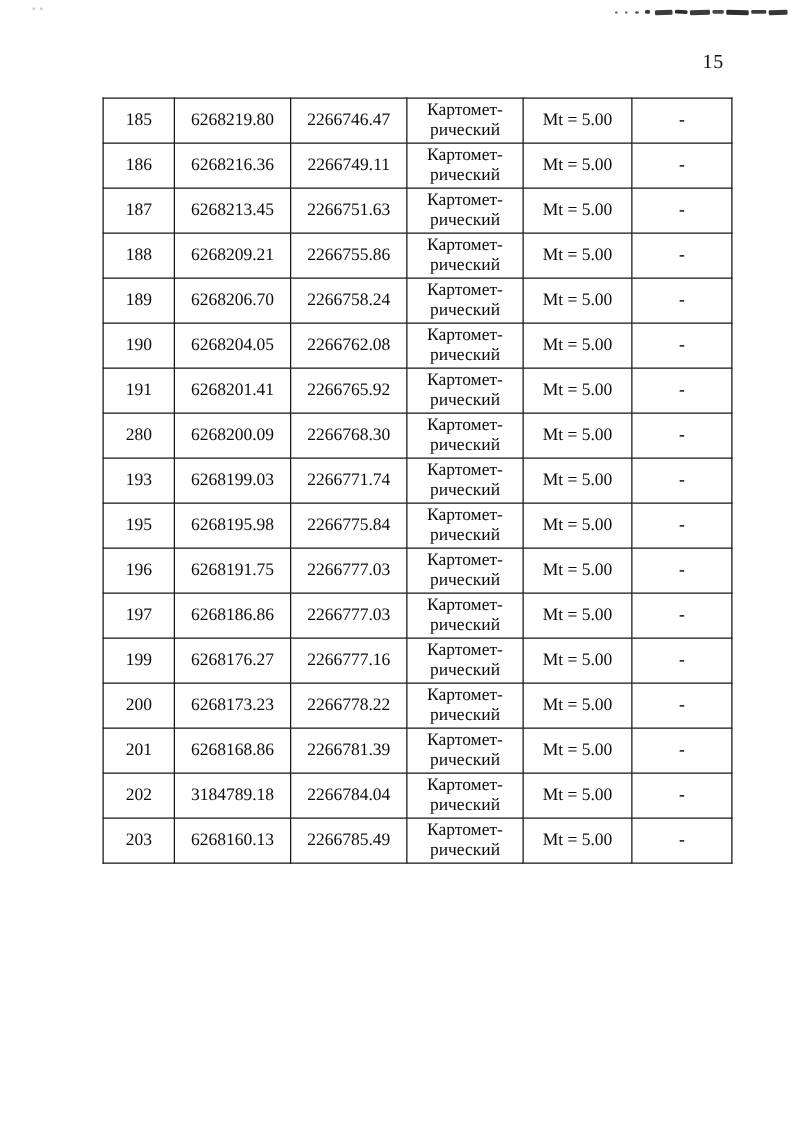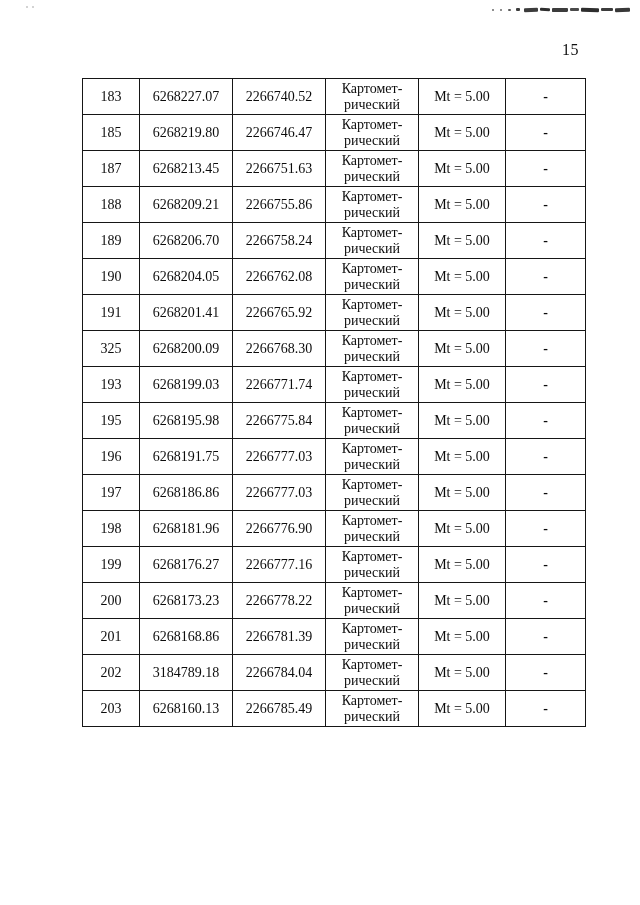--- a/index.html
+++ b/index.html
@@ -129,45 +129,45 @@
 <table class="coords">
   <colgroup>
     <col class="w-num">
       <col class="w-x">
       <col class="w-y">
       <col class="w-method">
       <col class="w-acc">
       <col class="w-note">
   </colgroup>
   <tbody>
-  <tr>
-    <td class="c-num">183</td>
-    <td class="c-x">6268227.07</td>
-    <td class="c-y">2266740.52</td>
-    <td class="c-method">
-      <span class="mline m1">Картомет-</span>
-      <span class="mline m2">рический</span>
-    </td>
-    <td class="c-acc">Mt = 5.00</td>
-    <td class="c-note">-</td>
-  </tr>
 
 
   <tr>
     <td class="c-num">185</td>
     <td class="c-x">6268219.80</td>
     <td class="c-y">2266746.47</td>
     <td class="c-method">
       <span class="mline m1">Картомет-</span>
       <span class="mline m2">рический</span>
     </td>
     <td class="c-acc">Mt = 5.00</td>
     <td class="c-note">-</td>
   </tr>
 
+  <tr>
+    <td class="c-num">186</td>
+    <td class="c-x">6268216.36</td>
+    <td class="c-y">2266749.11</td>
+    <td class="c-method">
+      <span class="mline m1">Картомет-</span>
+      <span class="mline m2">рический</span>
+    </td>
+    <td class="c-acc">Mt = 5.00</td>
+    <td class="c-note">-</td>
+  </tr>
 
   <tr>
     <td class="c-num">187</td>
     <td class="c-x">6268213.45</td>
     <td class="c-y">2266751.63</td>
     <td class="c-method">
       <span class="mline m1">Картомет-</span>
       <span class="mline m2">рический</span>
     </td>
     <td class="c-acc">Mt = 5.00</td>
@@ -216,21 +216,21 @@
     <td class="c-y">2266765.92</td>
     <td class="c-method">
       <span class="mline m1">Картомет-</span>
       <span class="mline m2">рический</span>
     </td>
     <td class="c-acc">Mt = 5.00</td>
     <td class="c-note">-</td>
   </tr>
 
   <tr>
-    <td class="c-num">325</td>
+    <td class="c-num">280</td>
     <td class="c-x">6268200.09</td>
     <td class="c-y">2266768.30</td>
     <td class="c-method">
       <span class="mline m1">Картомет-</span>
       <span class="mline m2">рический</span>
     </td>
     <td class="c-acc">Mt = 5.00</td>
     <td class="c-note">-</td>
   </tr>
 
@@ -276,31 +276,20 @@
     <td class="c-x">6268186.86</td>
     <td class="c-y">2266777.03</td>
     <td class="c-method">
       <span class="mline m1">Картомет-</span>
       <span class="mline m2">рический</span>
     </td>
     <td class="c-acc">Mt = 5.00</td>
     <td class="c-note">-</td>
   </tr>
 
-  <tr>
-    <td class="c-num">198</td>
-    <td class="c-x">6268181.96</td>
-    <td class="c-y">2266776.90</td>
-    <td class="c-method">
-      <span class="mline m1">Картомет-</span>
-      <span class="mline m2">рический</span>
-    </td>
-    <td class="c-acc">Mt = 5.00</td>
-    <td class="c-note">-</td>
-  </tr>
 
   <tr>
     <td class="c-num">199</td>
     <td class="c-x">6268176.27</td>
     <td class="c-y">2266777.16</td>
     <td class="c-method">
       <span class="mline m1">Картомет-</span>
       <span class="mline m2">рический</span>
     </td>
     <td class="c-acc">Mt = 5.00</td>

